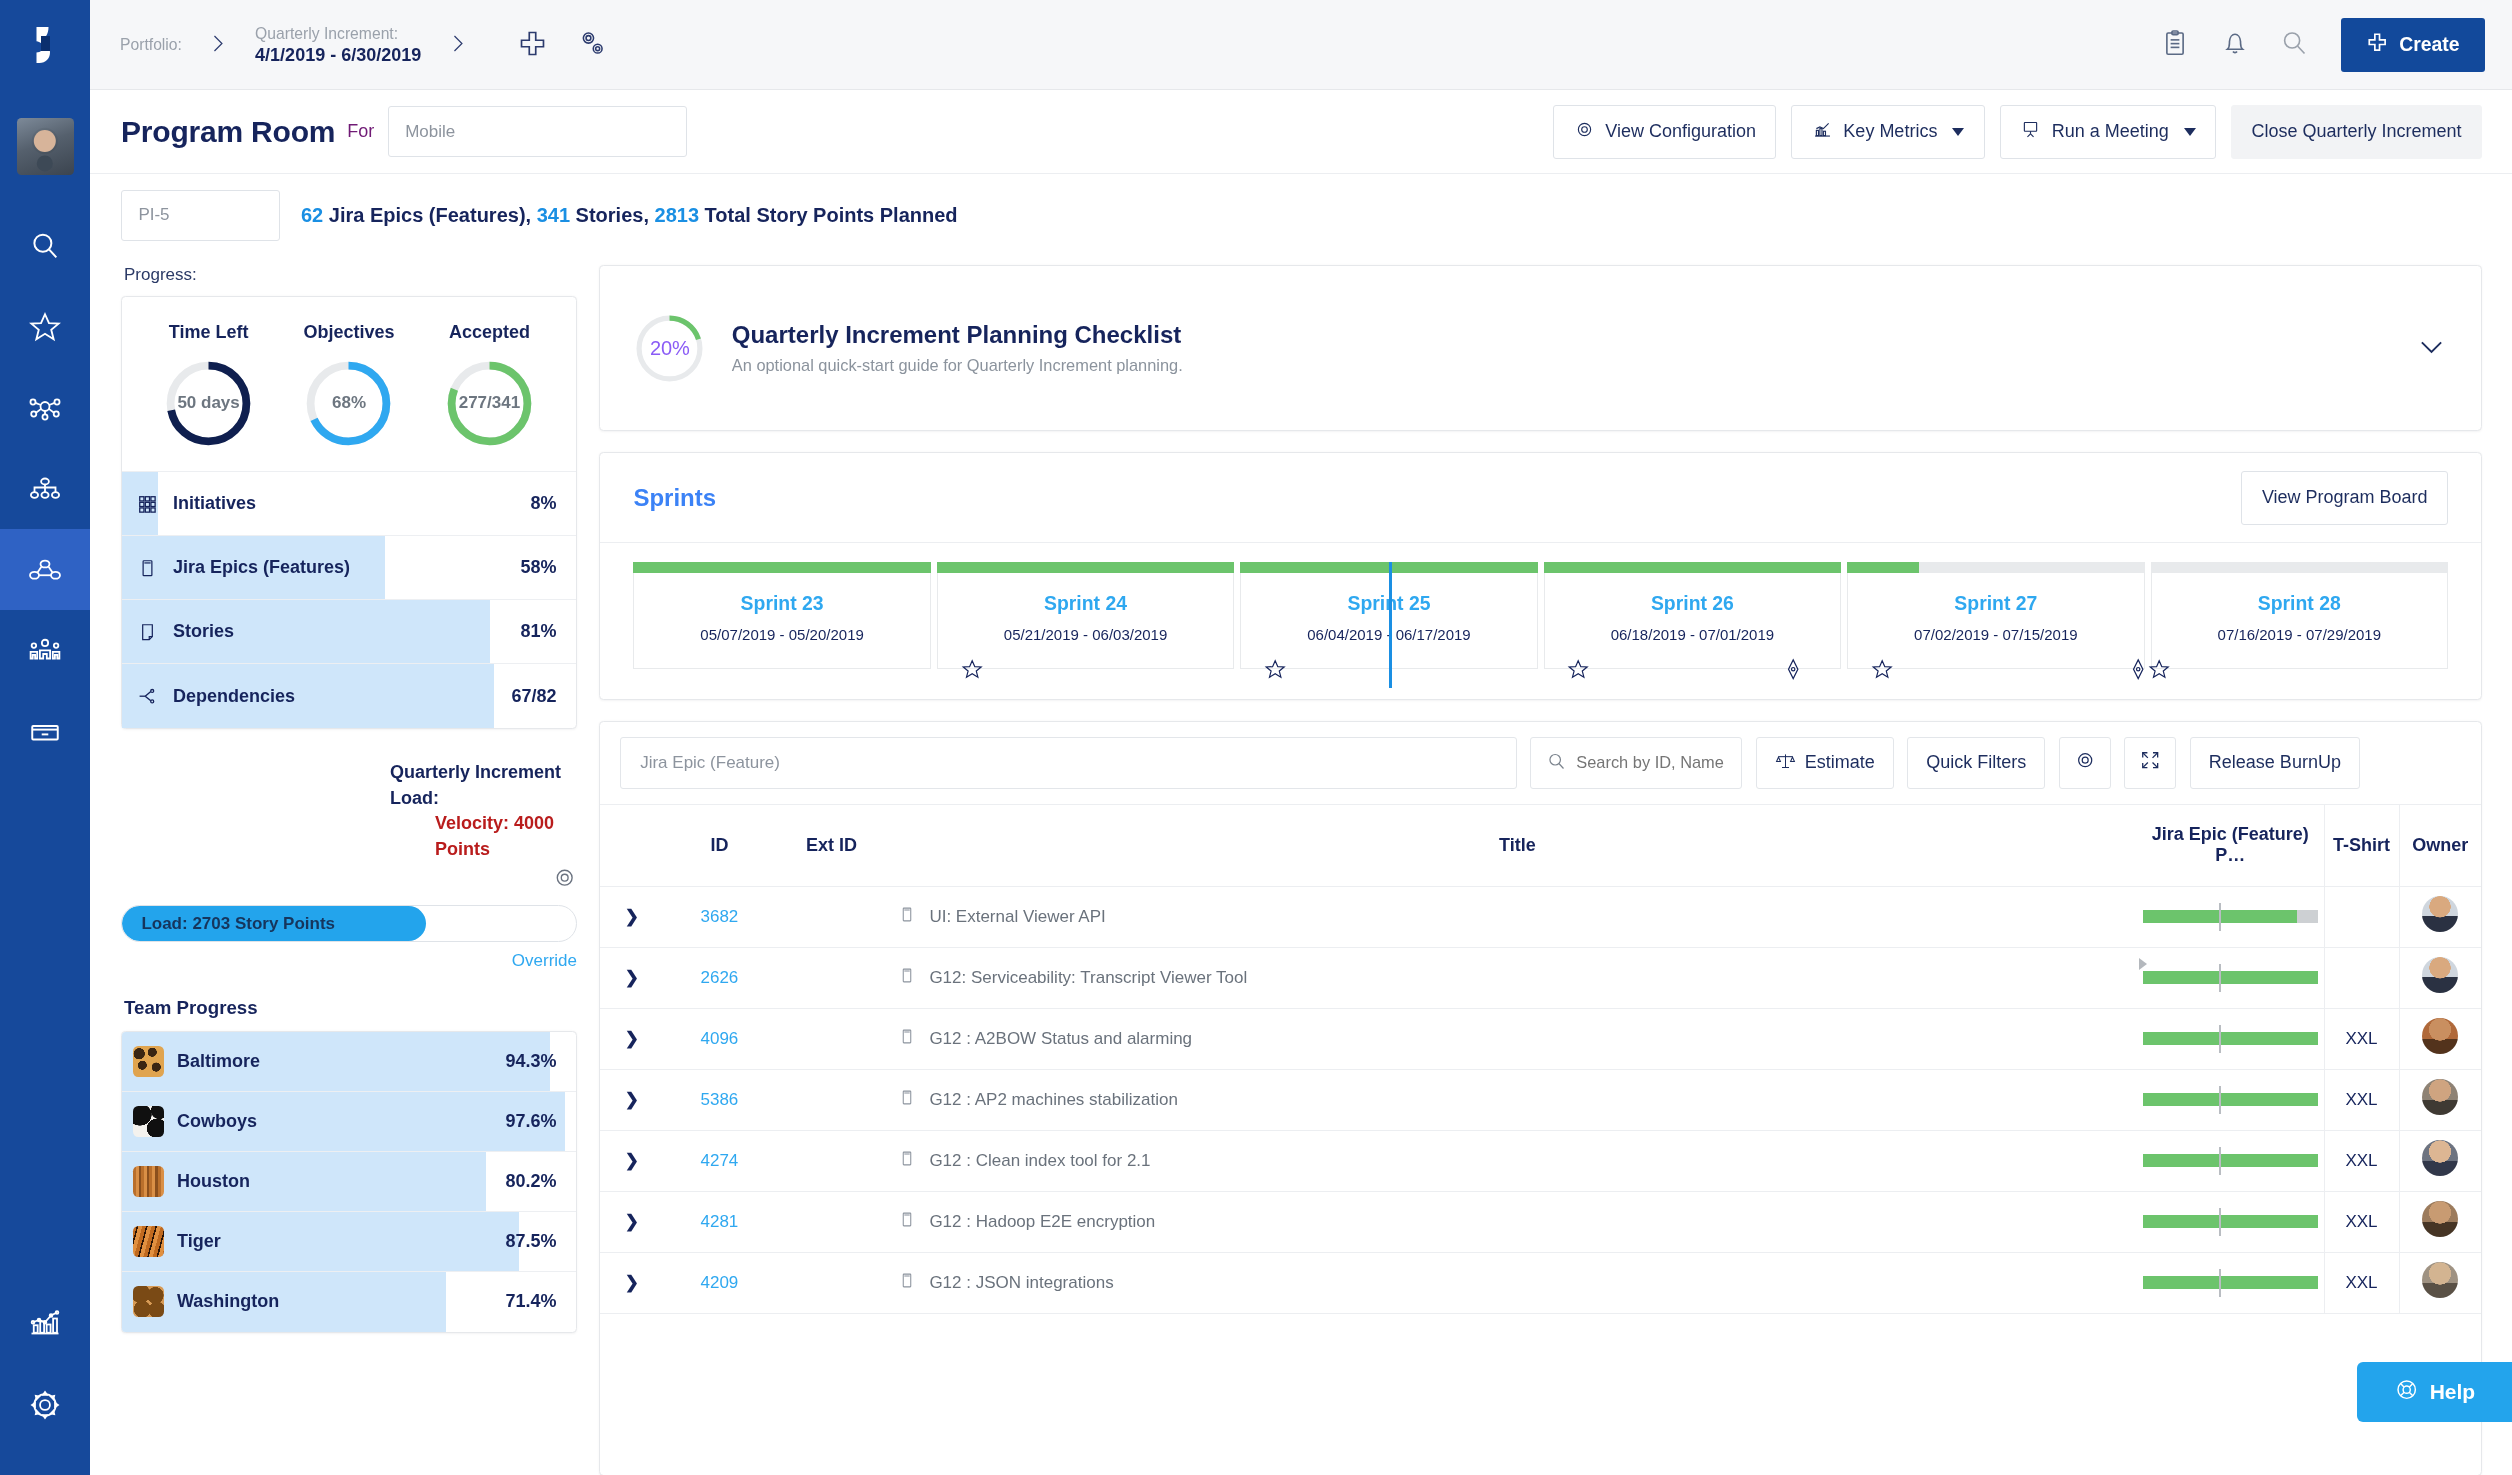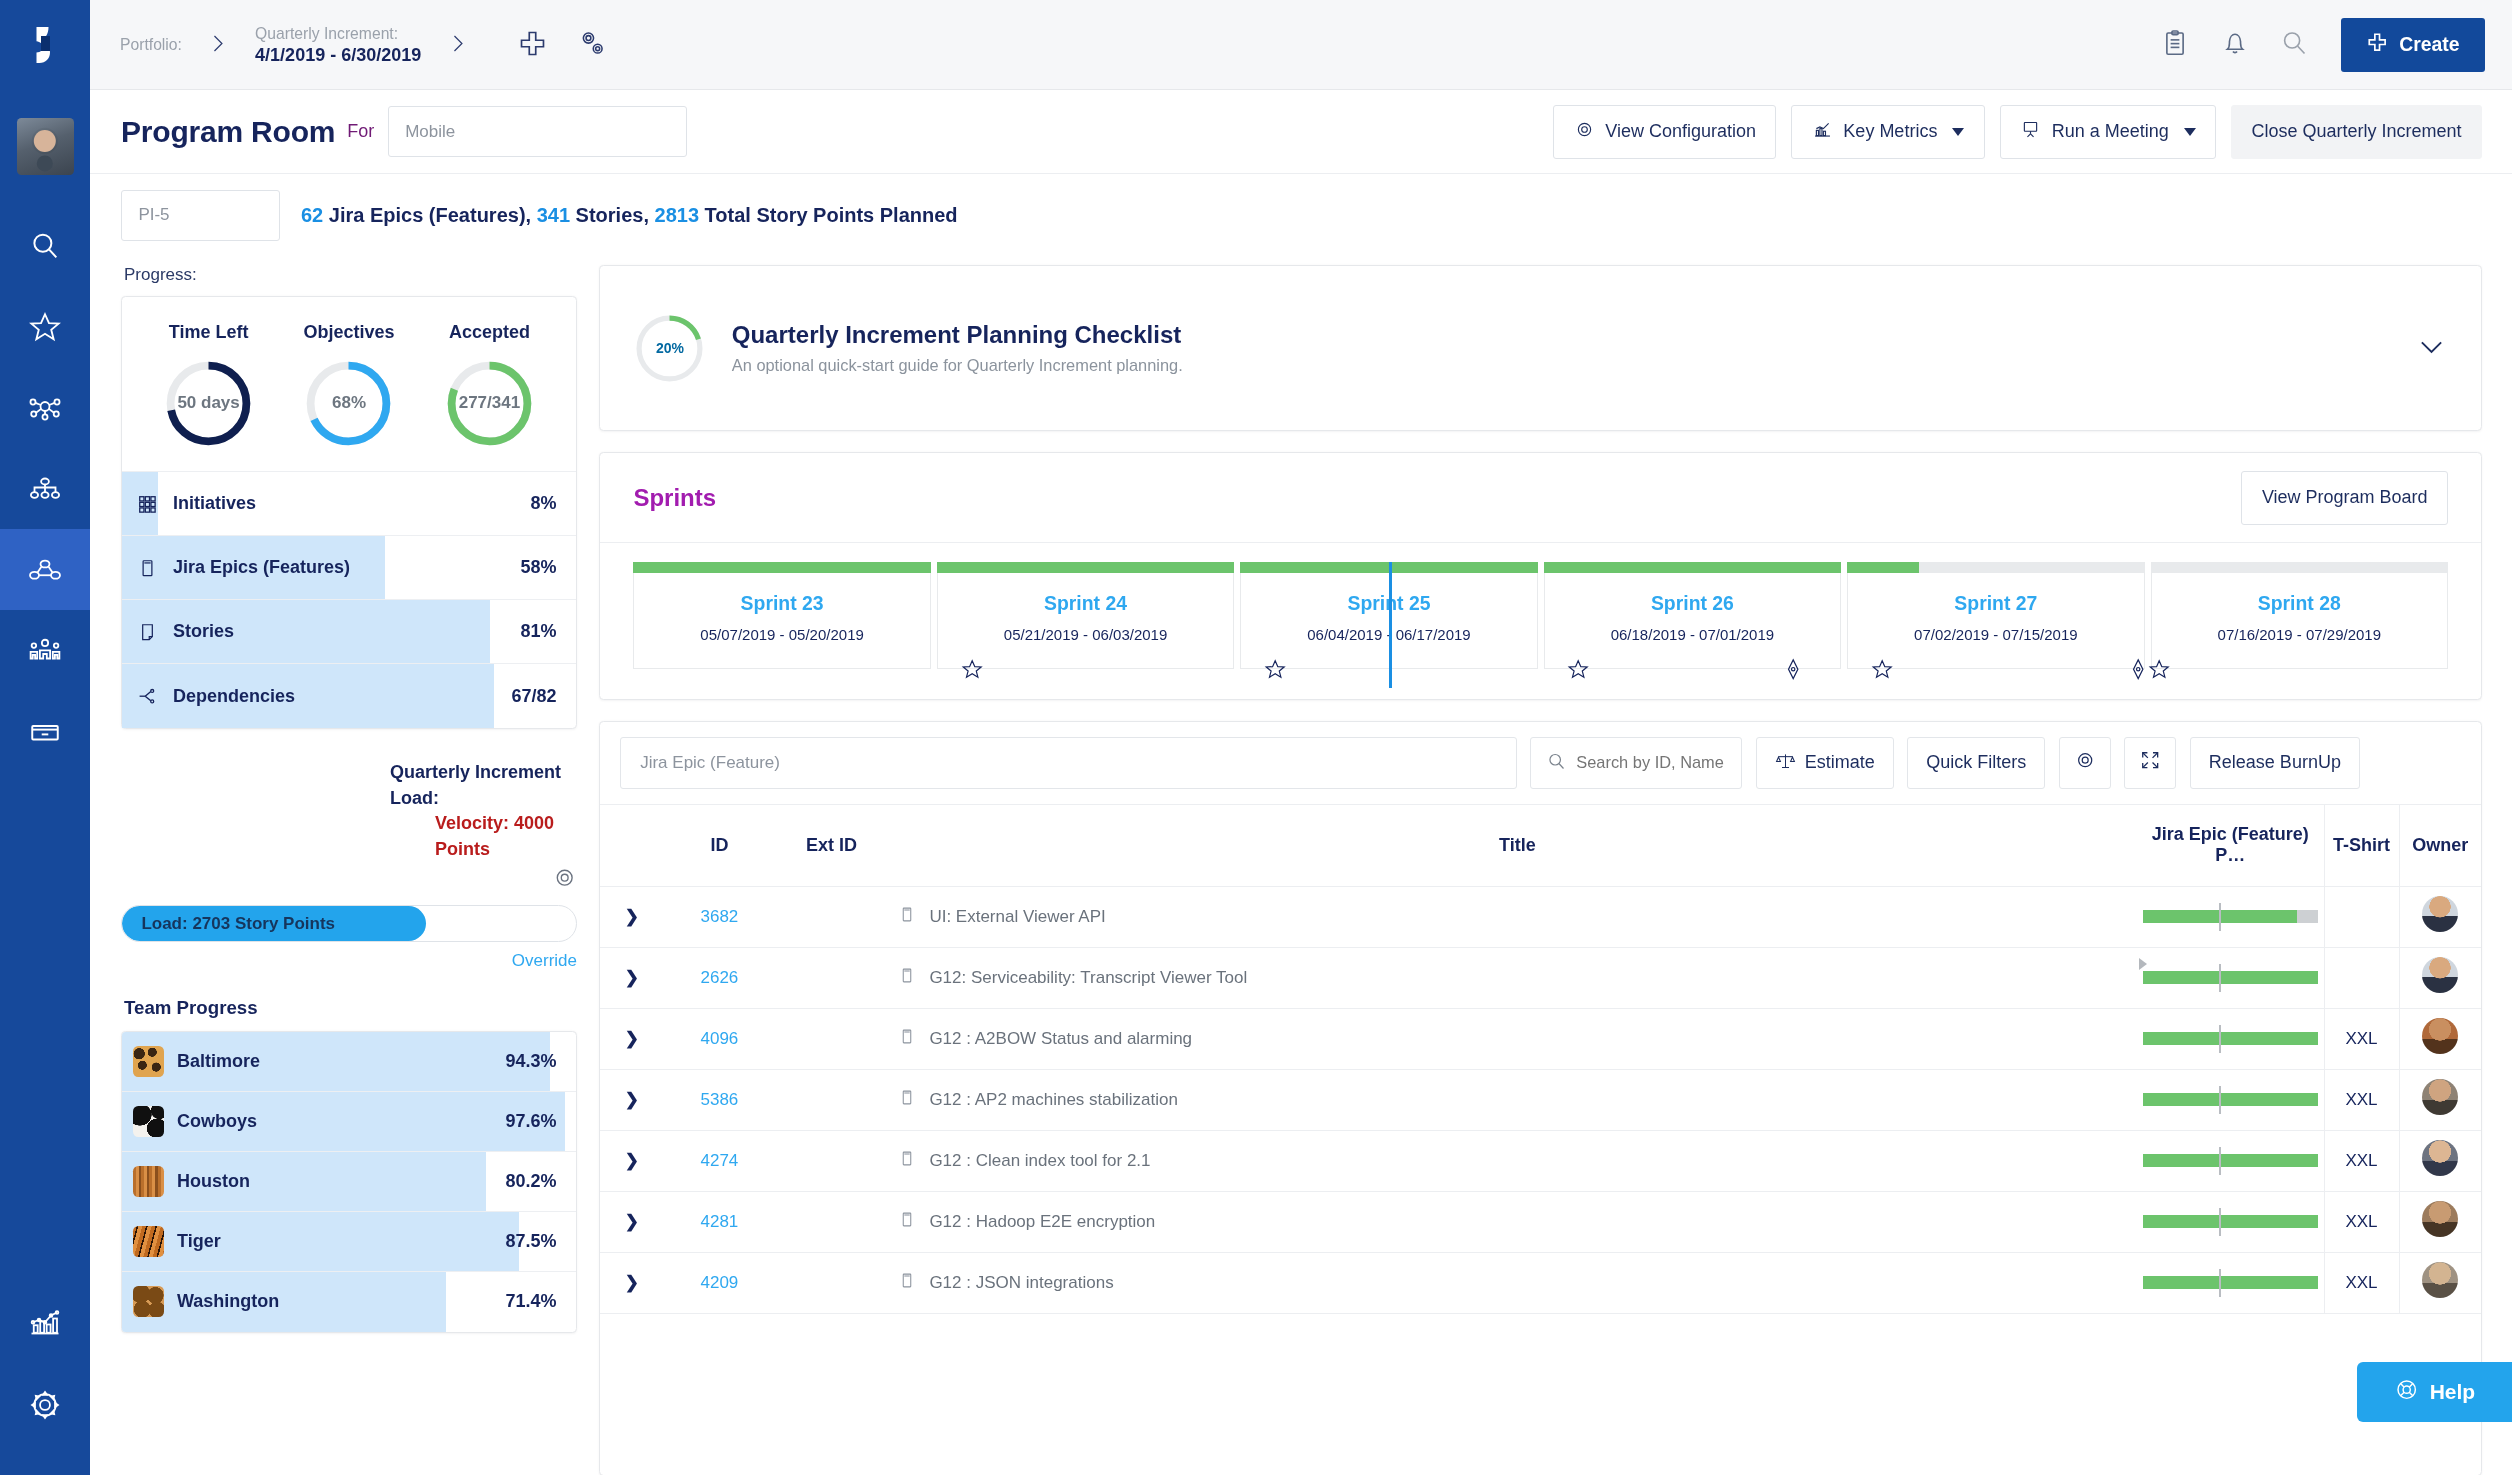--- a/index.html
+++ b/index.html
@@ -140,29 +140,29 @@
   .team-fill{ position:absolute; left:0; top:0; bottom:0; background:#cfe6fa;}
   .team-av { position:relative; width:31px; height:31px; margin-left:10.5px; border-radius:5.2px; }
   .team-name { position:relative; margin-left:13.5px; font-size:18px; font-weight:bold; color:#16245c; }
   .team-pct { position:relative; margin-left:auto; margin-right:19.4px; font-size:18px; font-weight:bold; color:#16245c;}
 
   
   .right-col { flex:1 1 auto; min-width:0; display:flex; flex-direction:column; gap:21px; padding-top:9px;}
 
   .checklist { display:flex; align-items:center; padding:28px 33px; height:166px;}
   .cl-donut{ position:relative; width:73px;height:73px; flex:0 0 73px;}
-  .cl-donut .donut-val{ font-size:14px; color:#0369a1; font-weight:bold;}
+  .cl-donut .donut-val{ font-size:20px; color:#8b5cf6; font-weight:normal;}
   .cl-text{ margin-left:25.4px; }
   .cl-title{ font-size:24px; font-weight:bold; color:#16245c; }
   .cl-sub{ font-size:16.4px; color:#8b939d; margin-top:7.5px;}
   .cl-chev{ margin-left:auto; cursor:pointer; }
 
   .sprints-card { }
   .sprints-head { height:90px; display:flex; align-items:center; padding:0 33px; border-bottom:0.7px solid #eceef1; }
-  .sprints-title { font-size:24px; font-weight:bold; color:#a21caf; }
+  .sprints-title { font-size:24px; font-weight:bold; color:#3b82f6; }
   .sprints-body { padding:19.4px 33px 30px; }
   .sprint-track { display:flex; gap:6px; }
   .sprint-col { flex:1 1 0; min-width:0; position:relative; }
   .sprint-bar { height:10.5px; background:#e8eaec; }
   .sprint-bar .fill { height:100%; background:#6cc46c; }
   .sprint-box { border-left:0.7px solid #e8eaec; border-right:0.7px solid #e8eaec; border-bottom:0.7px solid #e8eaec; height:96px; padding-top:19.4px; text-align:center; position:relative;}
   .sprint-name { font-size:19.4px; color:#2fa8f0; font-weight:bold; cursor:pointer;}
   .sprint-dates { font-size:15px; color:#16245c; margin-top:10.5px; }
   .today-line { position:absolute; top:0; bottom:-19.4px; width:3px; background:#1a8fe3; }
   .sprint-marks { position:absolute; left:0; right:0; top:96px; height:27px; }

